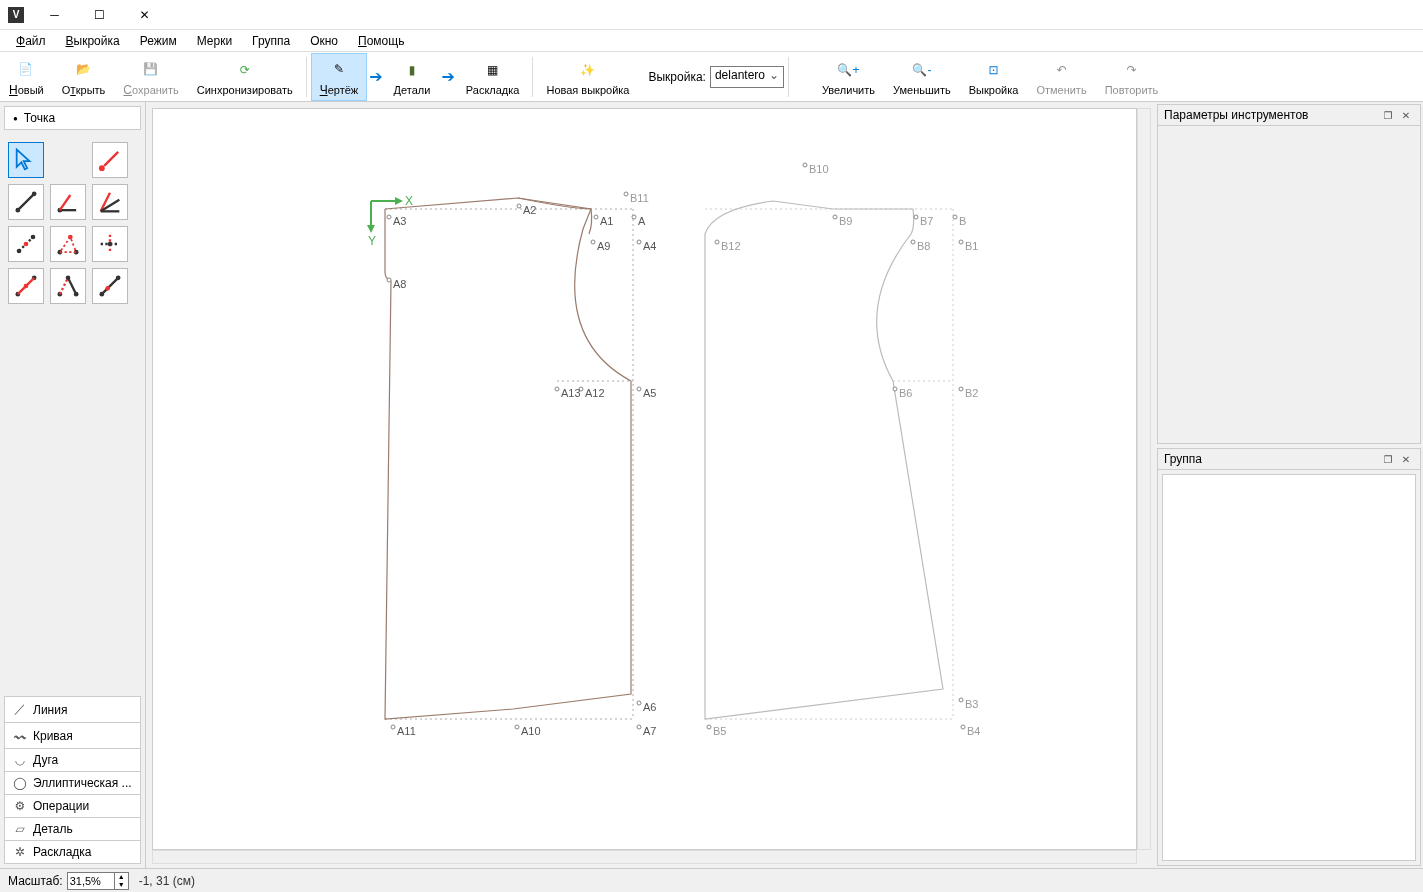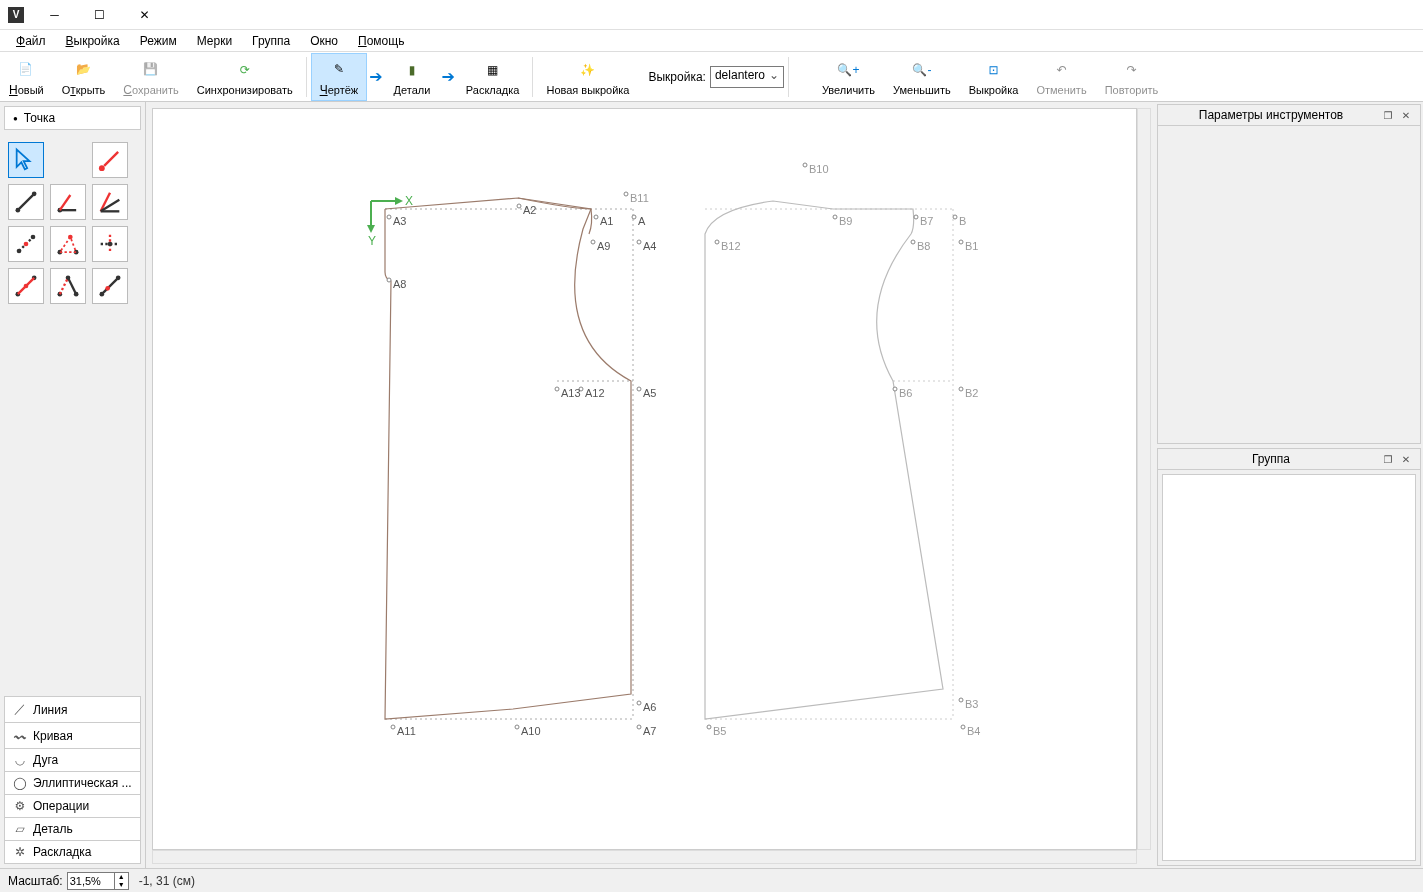--- a/index.html
+++ b/index.html
@@ -44,21 +44,21 @@
 
 .canvas-area { flex:1; background:#f0f0f0; position:relative; padding:6px; }
 .canvas { position:absolute; top:6px; left:6px; right:18px; bottom:18px; background:#fff; border:1px solid #ccc; }
 .scroll-v { position:absolute; right:4px; top:6px; bottom:18px; width:14px; background:#f0f0f0; border:1px solid #ddd;}
 .scroll-h { position:absolute; left:6px; right:18px; bottom:4px; height:14px; background:#f0f0f0; border:1px solid #ddd;}
 .pt-label { position:absolute; font-size:11px; color:#555; user-select:none; }
 .pt-label.dim { color:#999; }
 .pt-dot { position:absolute; width:5px; height:5px; border:1px solid #888; border-radius:50%; background:#fff; transform:translate(-50%,-50%); }
 .origin { position:absolute; }
 
-.right-panel { width: 268px; background:#f0f0f0; display:flex; flex-direction:column;text-align:center; }
+.right-panel { width: 268px; background:#f0f0f0; display:flex; flex-direction:column; }
 .dock { border:1px solid #ccc; margin:2px; display:flex; flex-direction:column; background:#f0f0f0; }
 .dock-header { background:#f0f0f0; padding:3px 6px; display:flex; align-items:center; border-bottom:1px solid #ccc; }
 .dock-header .title { flex:1; }
 .dock-header .hbtn { width:16px; height:14px; display:flex; align-items:center; justify-content:center; cursor:pointer; margin-left:2px; font-size:10px; color:#555; border:1px solid transparent;}
 .dock-body { flex:1; background:#fff; margin:4px; border:1px solid #ccc; }
 #dock-params { height: 340px; }
 #dock-group { flex:1; }
 
 .statusbar { height: 24px; background:#f0f0f0; border-top:1px solid #ccc; display:flex; align-items:center; padding:0 8px; gap:4px; }
 .statusbar .zoom-label { }

